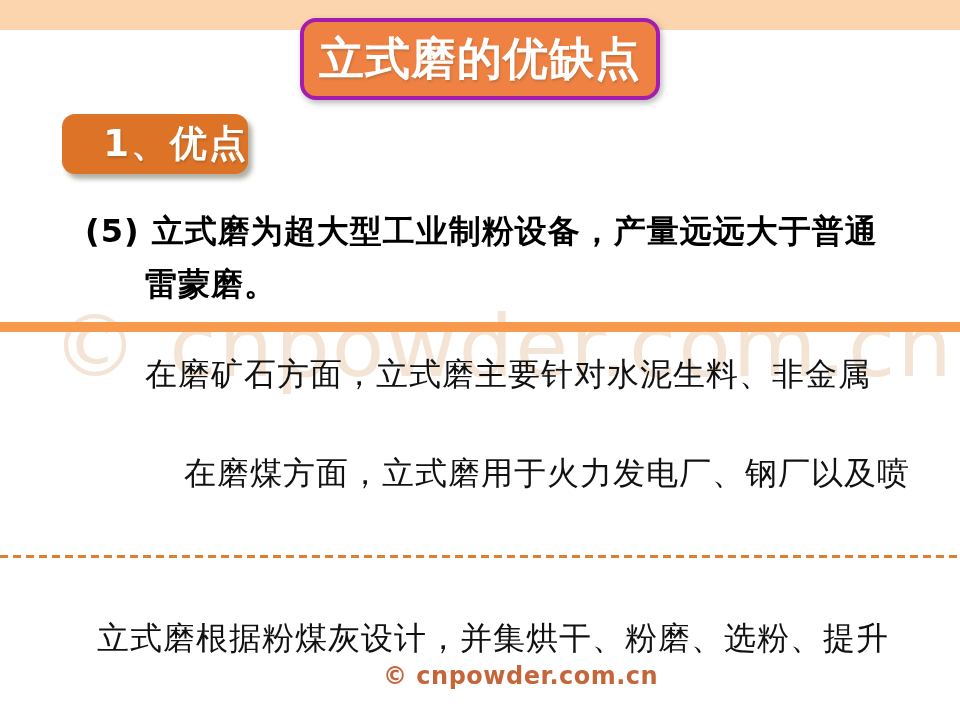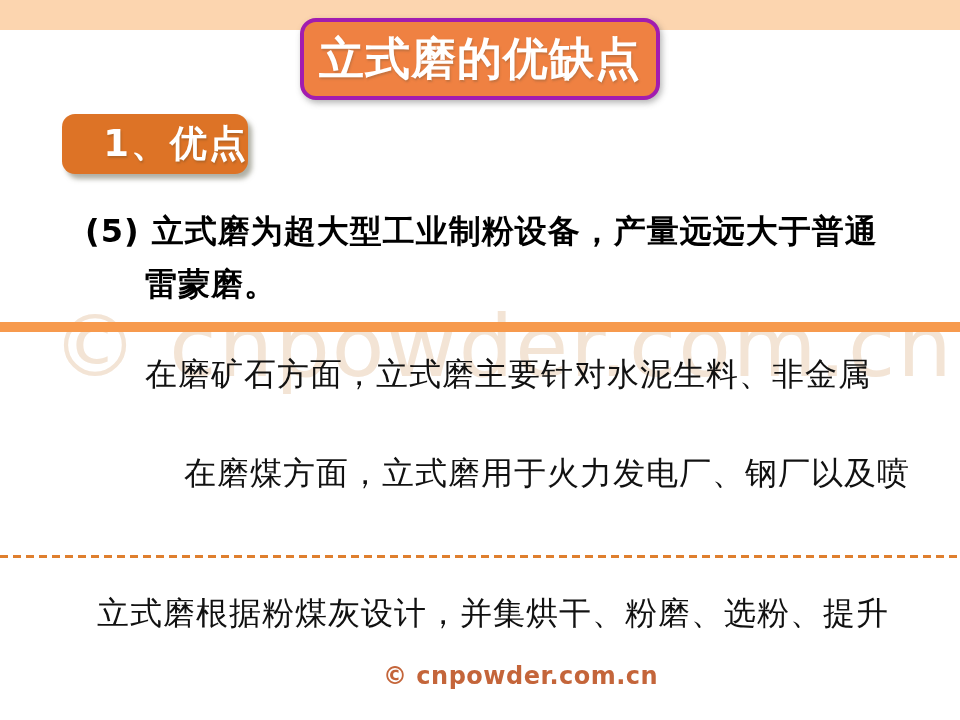--- a/index.html
+++ b/index.html
@@ -134,17 +134,17 @@
 
   <div class="line bold" style="left:85px; top:212px;">(5) 立式磨为超大型工业制粉设备，产量远远大于普通</div>
   <div class="line bold" style="left:145px; top:265px;">雷蒙磨。</div>
 
   <div class="line" style="left:145px; top:355px;">在磨矿石方面，立式磨主要针对水泥生料、非金属</div>
 
   <div class="line" style="left:136px; top:454px;margin-left:48px;">在磨煤方面，立式磨用于火力发电厂、钢厂以及喷</div>
 
   <div class="dashed-divider"></div>
 
-  <div class="line" style="left:97px; top:594px;">立式磨根据粉煤灰设计，并集烘干、粉磨、选粉、提升</div>
+  <div class="line" style="left:97px; top:619px;">立式磨根据粉煤灰设计，并集烘干、粉磨、选粉、提升</div>
 
   <div class="wm-small">© cnpowder.com.cn</div>
 
 </div>
 
 </body></html>

